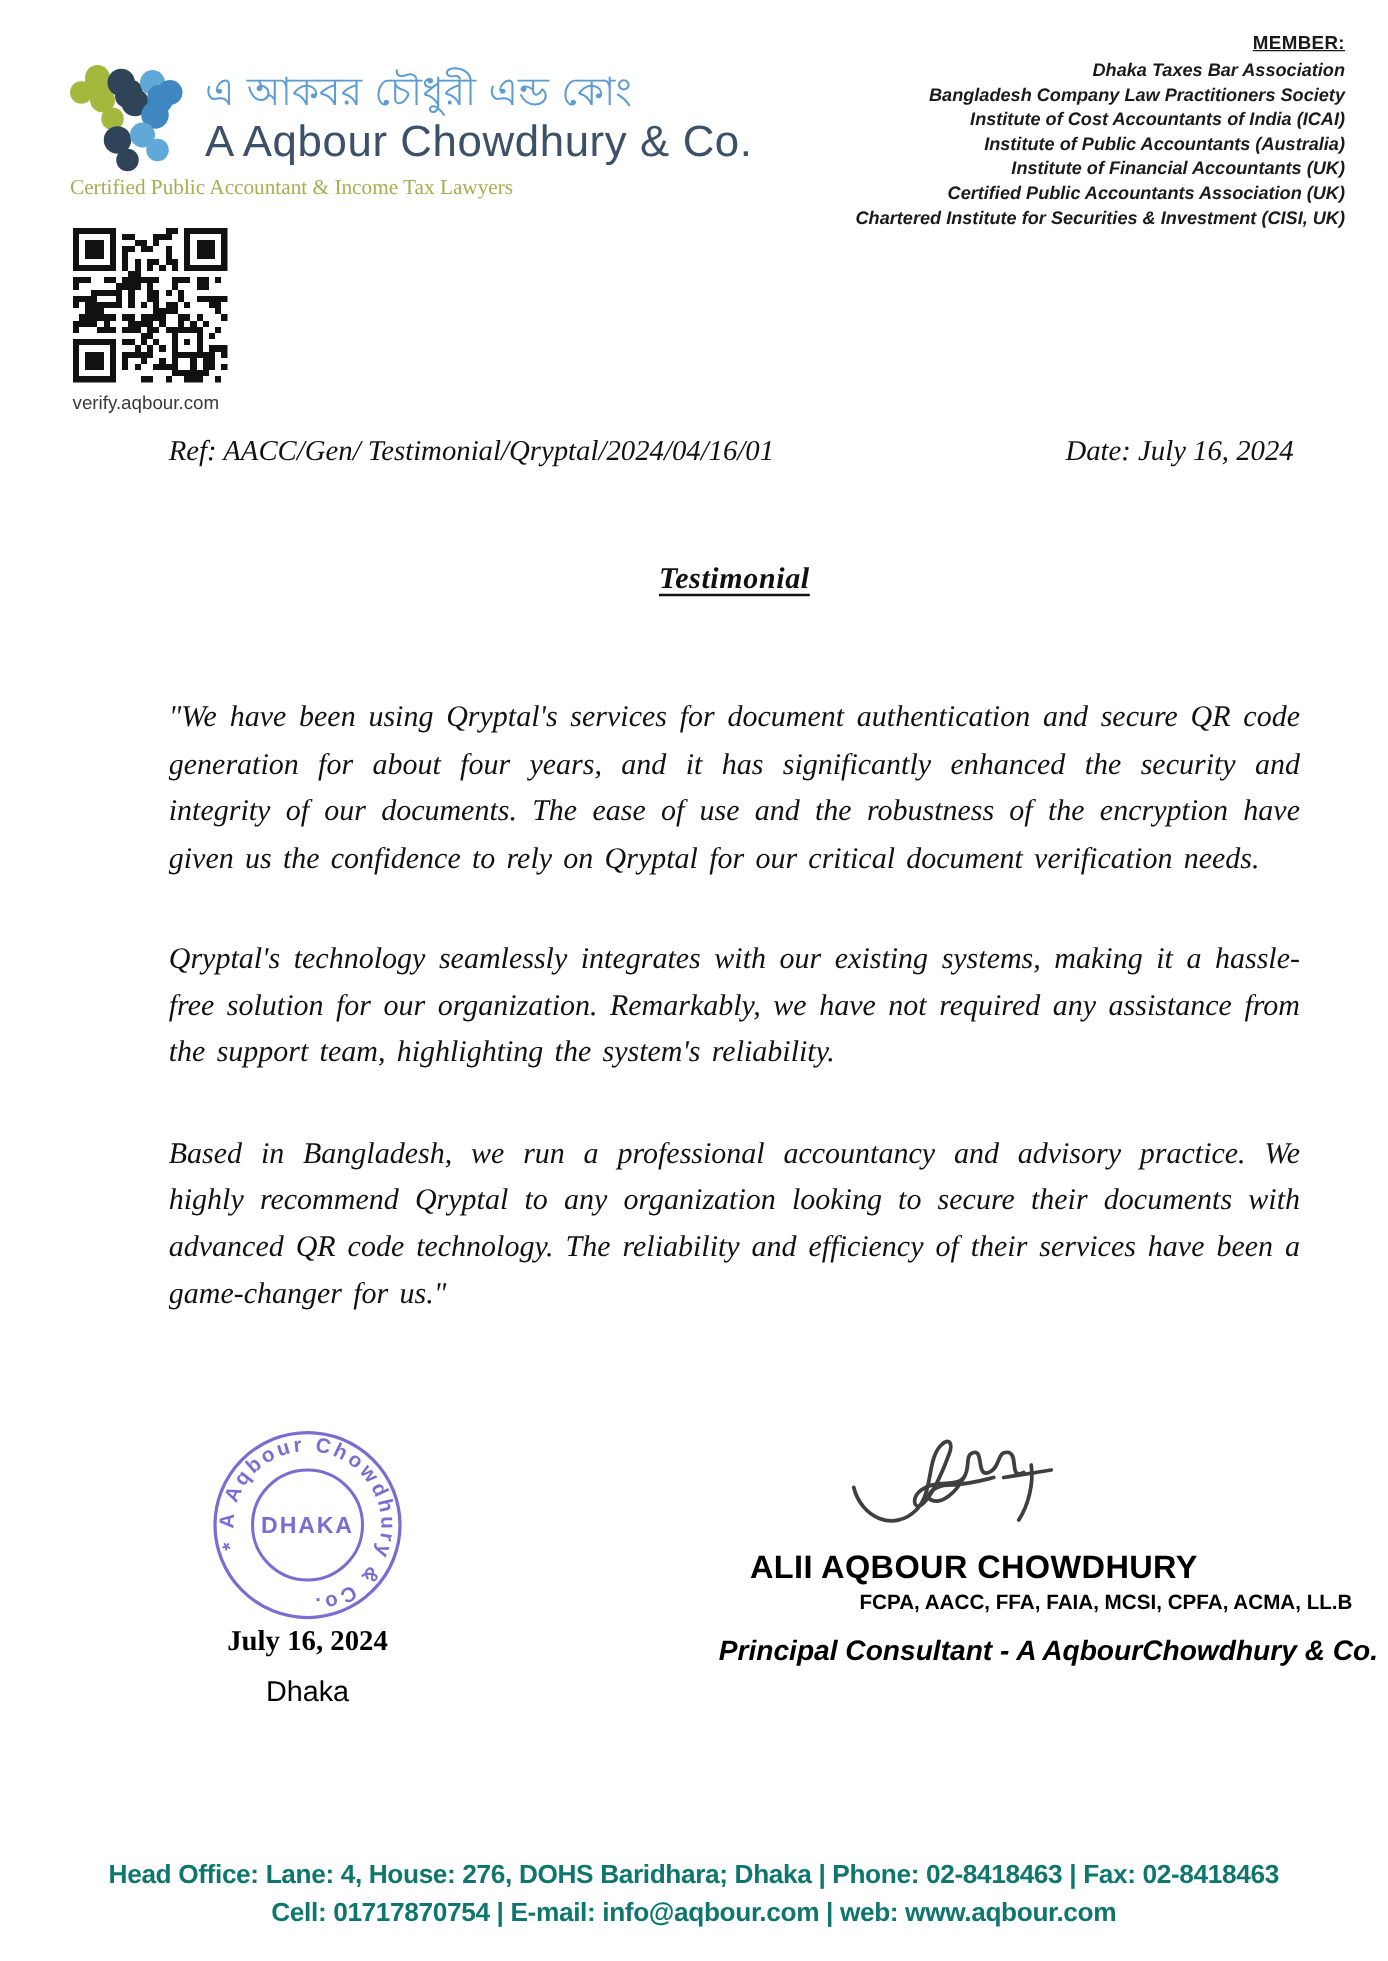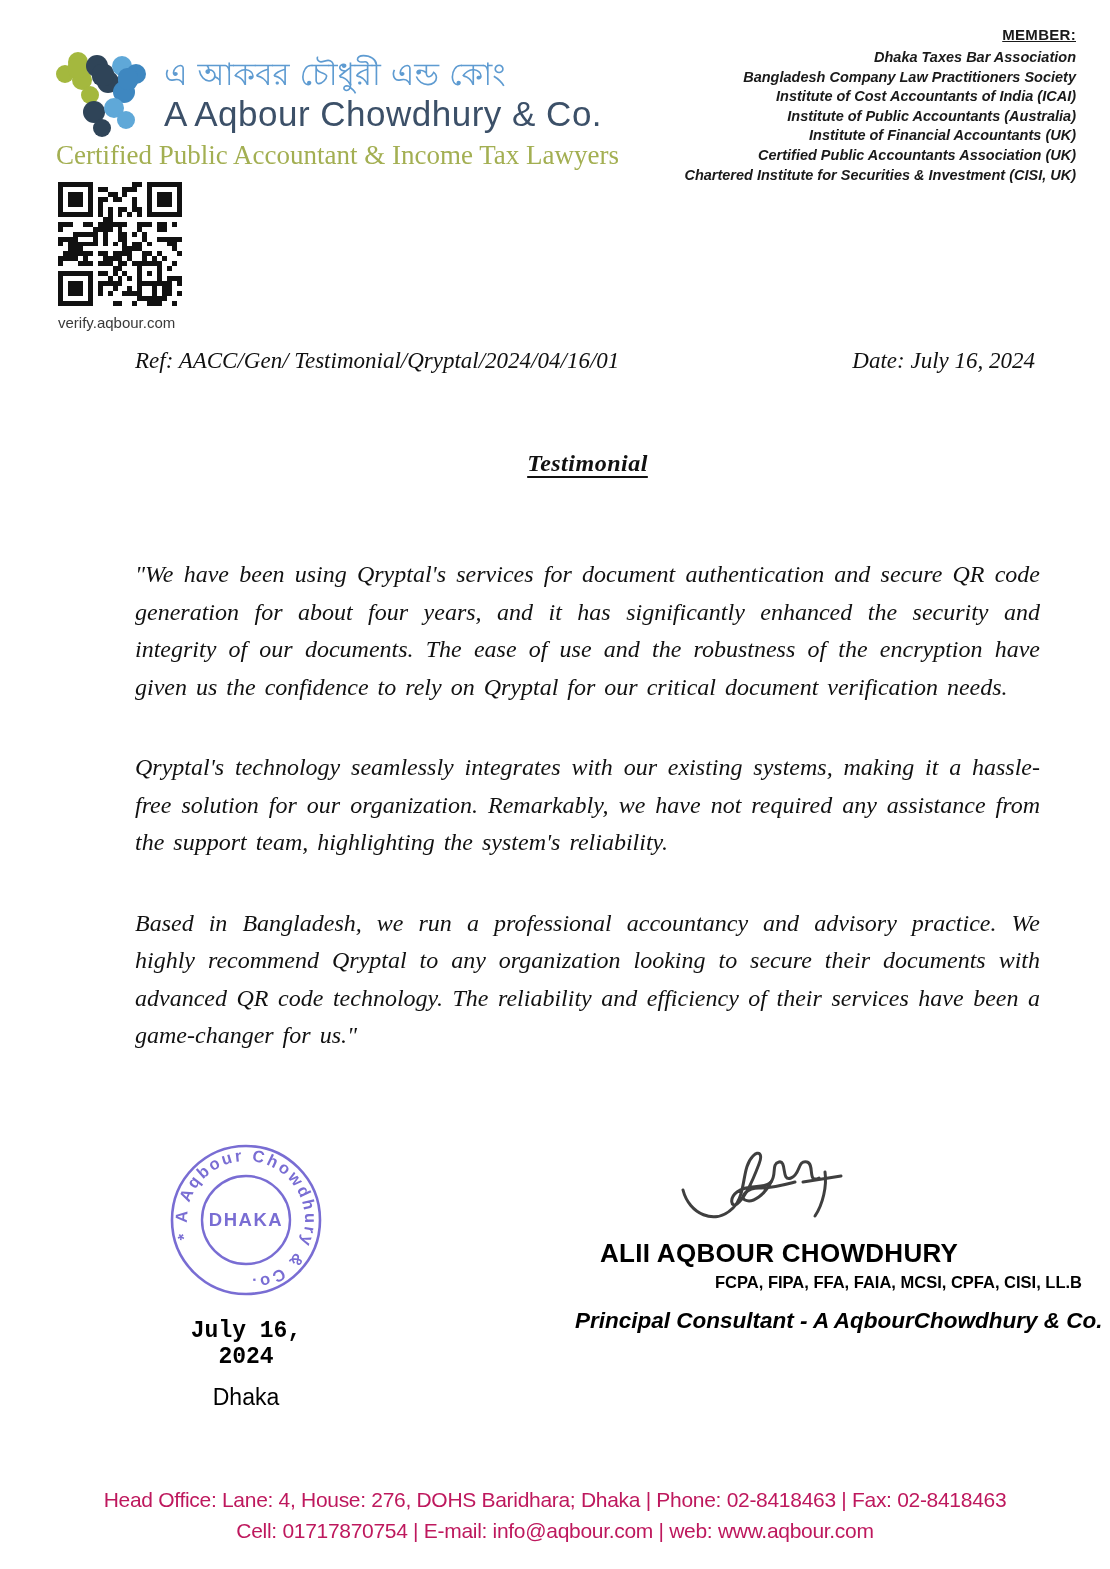--- a/index.html
+++ b/index.html
@@ -35,21 +35,21 @@
     font-size: 35px;
     line-height: 40px;
     color: #3c5068;
     letter-spacing: 0.5px;
     white-space: nowrap;
   }
   .tagline {
     position: absolute;
     left: 56px; top: 140px;
     font-family: "Liberation Serif", serif;
-    font-size: 27px;
+    font-size: 17px;
     color: #a3af52;
     white-space: nowrap;
   }
 
   .member-block {
     position: absolute;
     right: 34px; top: 26px;
     width: 540px;
     text-align: right;
     font-family: "Liberation Sans", sans-serif;
@@ -123,22 +123,22 @@
 
   
   .stamp-block {
     position: absolute;
     left: 164px; top: 1142px;
     width: 164px;
     text-align: center;
   }
   .stamp-svg { width: 156px; height: 156px; display: block; margin: 0 auto; opacity: 0.9; }
   .stamp-date {
-    margin-top: 20px;
-    font-family: Liberation Mono, monospace;
+    margin-top: 2px;
+    font-family: Liberation Serif, serif;
     font-weight: bold;
     font-size: 23px;
     color: #000;
   }
   .stamp-place {
     margin-top: 14px;
     font-family: "Liberation Sans", sans-serif;
     font-size: 23px;
     color: #000;
   }
@@ -177,25 +177,25 @@
     color: #000;
     white-space: nowrap;
   }
 
   
   .footer {
     position: absolute;
     left: 0; right: 0; top: 1484px;
     text-align: center;
     font-family: "Liberation Sans", sans-serif;
-    font-weight: normal;
+    font-weight: bold;
     font-size: 21px;
     line-height: 31px;
     letter-spacing: -0.3px;
-    color: #be185d;
+    color: #0f766e;
   }
 </style>
 </head>
 <body>
 
 <div class="page">
 
   <div class="logo-row">
     <svg class="logo-icon" viewBox="0 0 102 102">
 
@@ -498,21 +498,21 @@
   <div class="sig-block">
     <svg class="signature-svg" viewBox="0 0 185 98">
       <g fill="none" stroke="#3f3f3f" stroke-width="3" stroke-linecap="round" stroke-linejoin="round">
         <path d="M 8,52 C 14,76 40,88 58,70 C 72,56 66,30 78,18 C 84,12 88,16 84,26 C 78,42 70,60 62,66 C 56,70 54,60 62,54 C 74,45 90,52 96,44 C 102,36 96,26 104,24 C 112,22 106,44 116,40 C 126,36 122,22 132,24 C 140,26 132,46 144,40"></path>
         <path d="M 96,44 C 90,56 78,66 70,62 C 64,59 72,50 84,50 C 98,50 112,46 120,44"></path>
         <path d="M 128,44 L 166,38"></path>
         <path d="M 150,34 C 152,48 148,66 140,78"></path>
       </g>
     </svg>
     <div class="signatory-name">ALII AQBOUR CHOWDHURY</div>
-    <div class="signatory-credentials">FCPA, FIPA, FFA, FAIA, MCSI, CPFA, CISI, LL.B</div>
+    <div class="signatory-credentials">FCPA, AACC, FFA, FAIA, MCSI, CPFA, ACMA, LL.B</div>
     <div class="signatory-title">Principal Consultant - A AqbourChowdhury &amp; Co.</div>
   </div>
 
   <div class="footer">
     <div>Head Office: Lane: 4, House: 276, DOHS Baridhara; Dhaka | Phone: 02-8418463 | Fax: 02-8418463</div>
     <div>Cell: 01717870754 | E-mail: info@aqbour.com | web: www.aqbour.com</div>
   </div>
 
 </div>
 

